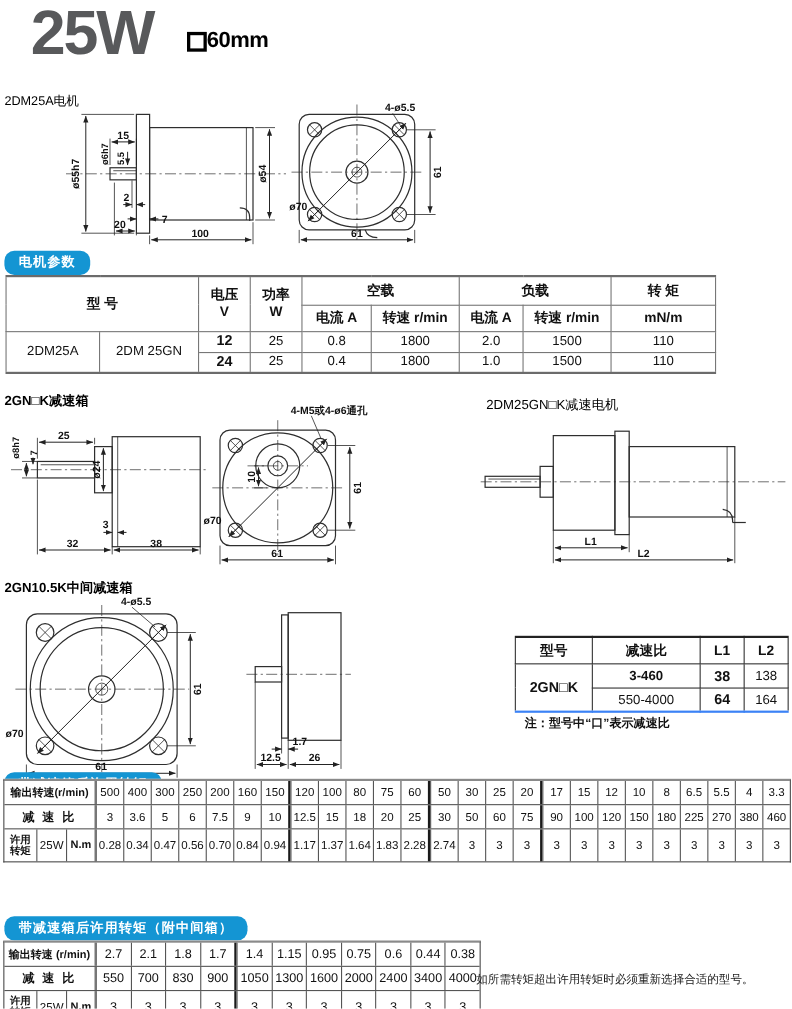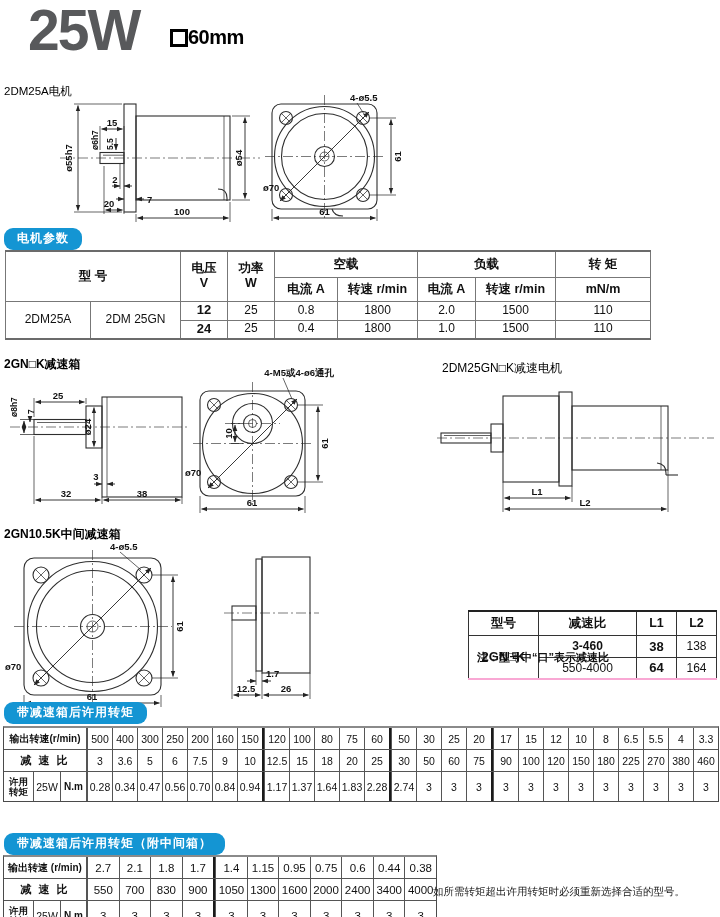--- a/index.html
+++ b/index.html
@@ -27,21 +27,21 @@
   text.dim2{font:bold 9.5px "Liberation Sans",sans-serif;fill:#111;}
   
   table.mtable{border-collapse:collapse;table-layout:fixed;
                border-top:2px solid #6b6b6b;border-bottom:2px solid #6b6b6b;}
   table.mtable td{border:1px solid #777;text-align:center;vertical-align:middle;
                   font-size:12px;padding:0;line-height:1.15;}
   table.mtable .hd{font-weight:bold;font-size:12.5px;}
   table.mtable .vb{font-weight:bold;font-size:13px;}
   
   table.gtable{border-collapse:collapse;table-layout:fixed;
-               border-top:2px solid #222;border-bottom:2px solid #f9a8d4;margin-top:32px;}
+               border-top:2px solid #222;border-bottom:2px solid #3b82f6;}
   table.gtable td{border:1px solid #333;text-align:center;vertical-align:middle;
                   font-size:12px;padding:0;}
   table.gtable .hd{font-weight:bold;font-size:12.5px;}
   .gnote{font-size:11px;font-weight:bold;}
   
   .tt{position:absolute;border:1.5px solid #4a4a4a;border-top:2px solid #8a8a8a;background:#fff;}
   .tt-row{display:flex;border-top:1px solid #555;}
   .tt-row:first-child{border-top:none;}
   .r-a{height:21px;} .r-b{height:21px;} .r-c{height:29px;}
   .tt-label{flex:0 0 82px;width:82px;border-right:1px solid #555;display:flex;
@@ -444,21 +444,21 @@
     <tr style="height:22px">
       <td>550-4000</td>
       <td style="font-weight:bold;font-size:13px;">64</td>
       <td>164</td>
     </tr>
   </tbody>
     </table>
   <div class="abs gnote" style="left:477px;top:650px;">注：型号中“口”表示减速比</div>
 
   <div class="abs badge" style="left:4px;top:702px;">带减速箱后许用转矩</div>
-  <div class="tt" style="left:3px;top:726px;width:714px;">
+  <div class="tt" style="left:3px;top:708px;width:714px;">
     <div class="tt-row r-a">
       <div class="tt-label sp">输出转速(r/min)</div>
       <div class="tt-cells">
 
       <div class="tt-cell">500</div>
           <div class="tt-cell">400</div>
           <div class="tt-cell">300</div>
           <div class="tt-cell">250</div>
           <div class="tt-cell">200</div>
           <div class="tt-cell">160</div>

